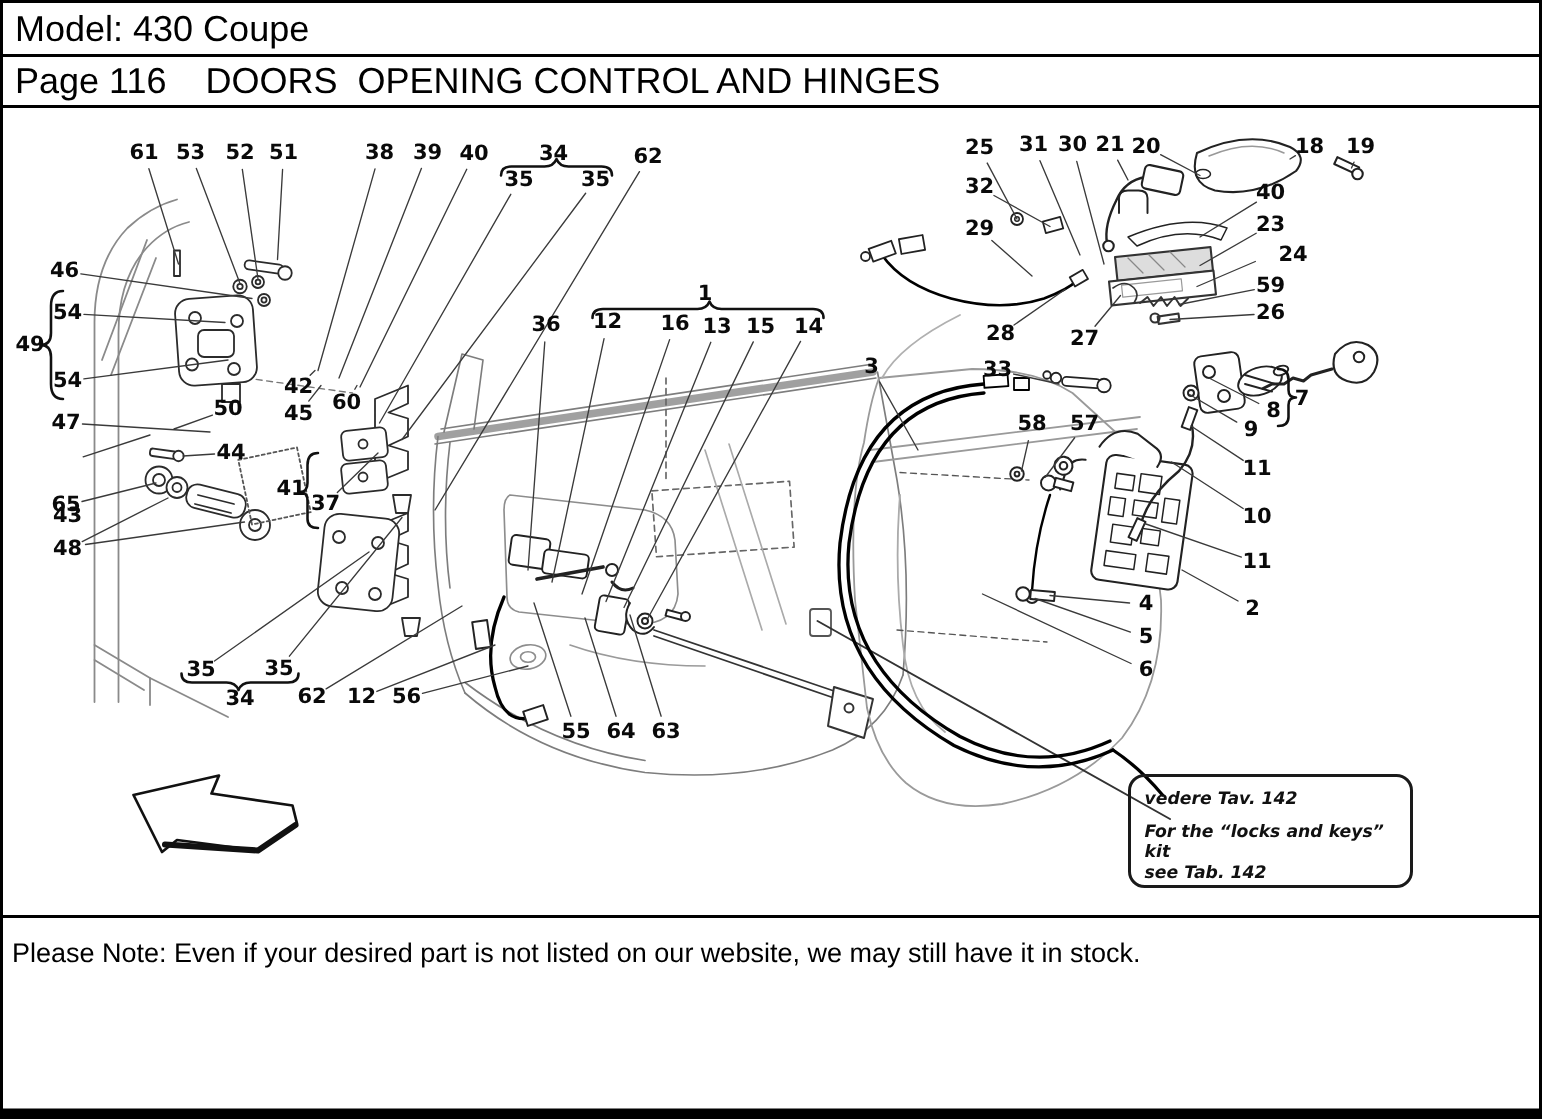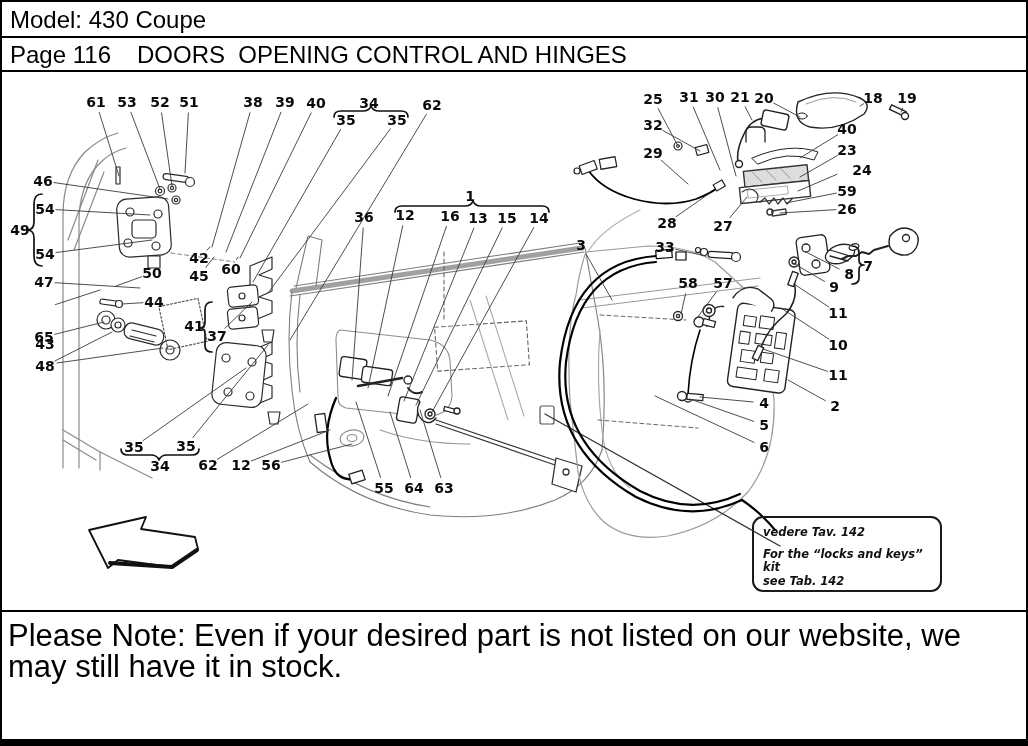--- a/index.html
+++ b/index.html
@@ -19,21 +19,21 @@
     font:bold 14px "DejaVu Sans","Liberation Sans",sans-serif;color:#0a0a0a;letter-spacing:0px;
   }
   #leaders line{stroke:#3a3a3a;stroke-width:0.9;}
   .brace{stroke:#111;stroke-width:1.7;fill:none;}
   .notebox{
     position:absolute;left:750px;top:444px;width:168px;height:56px;
     border:2px solid #1a1a1a;border-radius:11px;padding:8px 9px;
     font:italic 600 11.5px/13.5px "DejaVu Sans","Liberation Sans",sans-serif;color:#111;
   }
   .notebox .gap{height:8px;}
-  .footer{height:127px;padding:8px 6px 0 6px;font-size:31px;line-height:31px;}
+  .footer{height:127px;padding:8px 6px 0 6px;font-size:18px;line-height:31px;}
   .bottombar{position:absolute;left:0;right:0;bottom:0;height:7px;background:#000;}
 </style>
 </head>
 <body>
 
 <div class="page">
 
   <div class="hrow1"><span>Model: 430 Coupe</span></div>
   <div class="hrow2"><span>Page 116</span><span class="ttl">DOORS  OPENING CONTROL AND HINGES</span></div>
 

